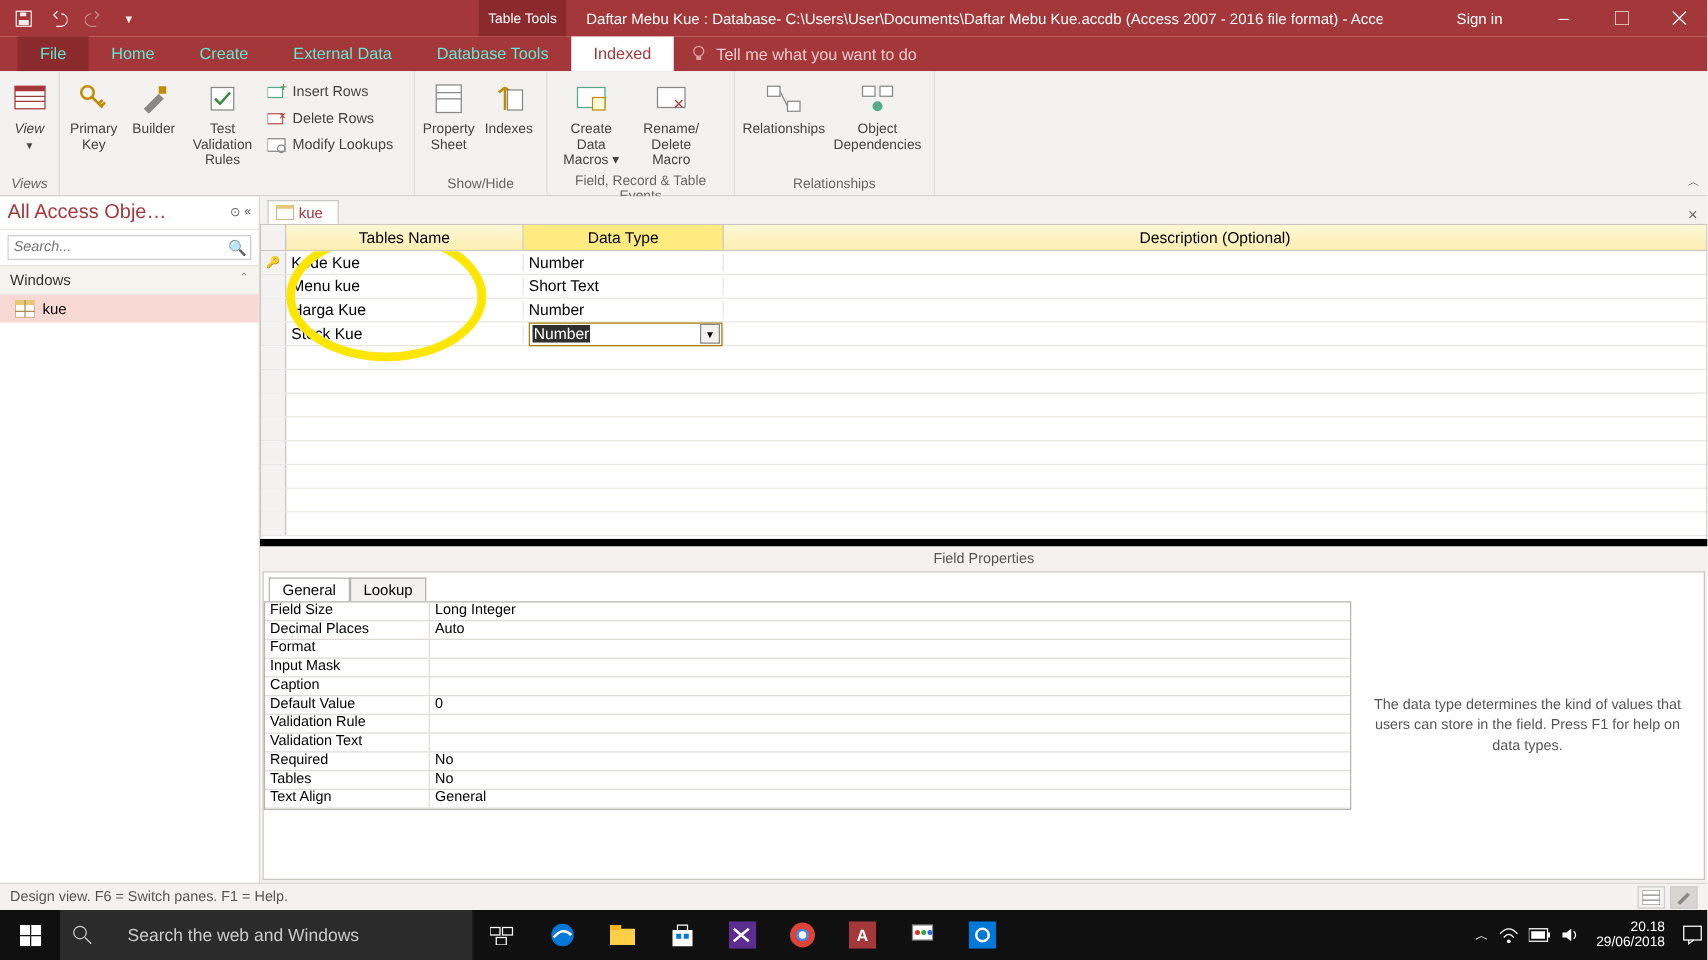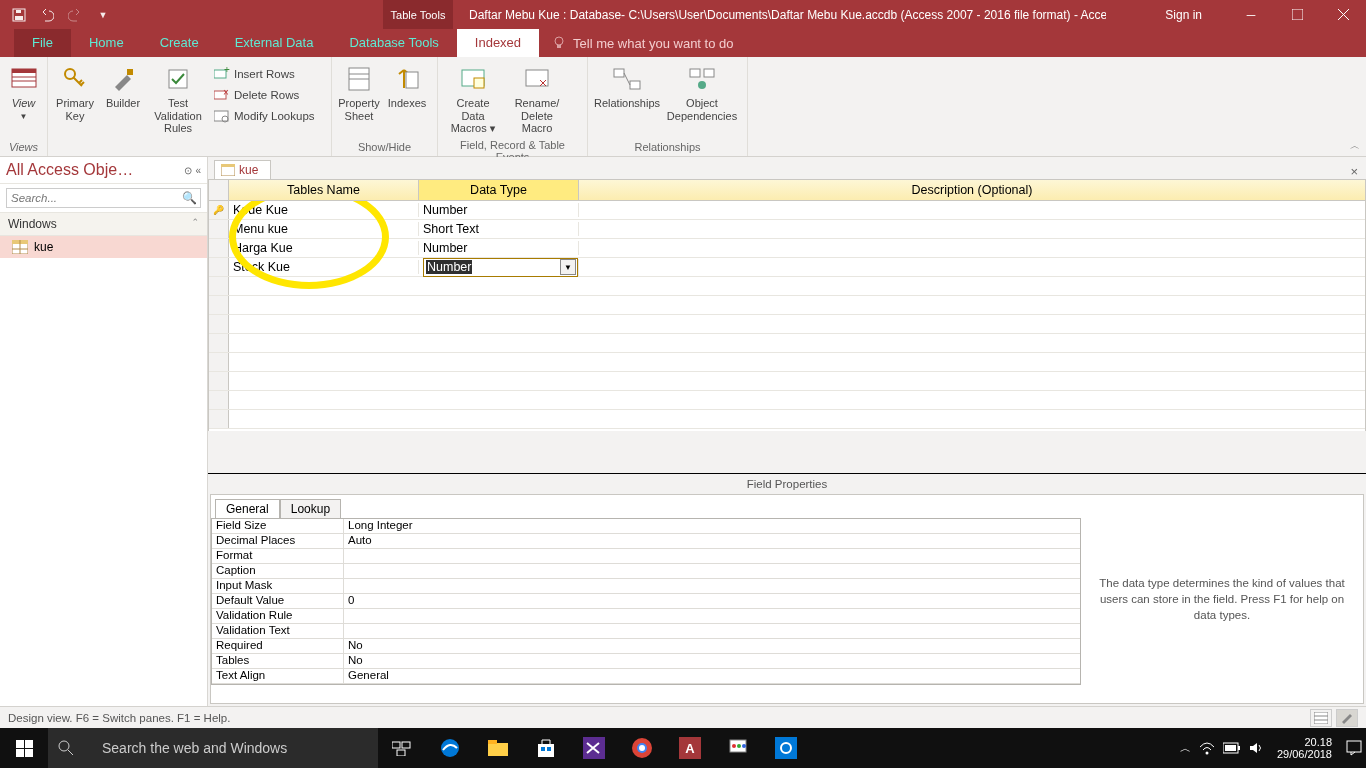--- a/index.html
+++ b/index.html
@@ -64,21 +64,21 @@
 .grow .dt { width:160px; border-right:1px solid #e8e6e0; padding-left:4px; position:relative; }
 .grow .desc { flex:1; padding-left:4px; }
 .dt-active { border:1px solid #a87b00; margin:-1px 0; height:19px; display:flex; align-items:center; }
 .dt-active .val { background:#2f2f2f; color:#fff; padding:0 1px; margin-left:2px; }
 .dt-active .drp { width:16px; height:16px; border:1px solid #888; margin-left:auto; margin-right:1px; display:flex; align-items:center; justify-content:center; font-size:8px; background:#f3f2f1; }
 
 
 .anno { position:absolute; border:7px solid #ffe600; border-radius:50%; pointer-events:none; }
 
 
-.fprops-title { text-align:center; font-size:11.5px; color:#555; padding:4px 0; background:#f3f2f1; border-top:1px solid #000000;margin-top:42px; }
+.fprops-title { text-align:center; font-size:11.5px; color:#555; padding:4px 0; background:#f3f2f1; border-top:6px solid #000000; }
 .fprops { flex:1; background:#fff; display:flex; border:1px solid #c9c7c2; margin:0 2px 2px; }
 .fprops-left { flex:0 0 870px; display:flex; flex-direction:column; }
 .ptabs { display:flex; padding:4px 4px 0; gap:0; }
 .ptab { border:1px solid #b6b4af; border-bottom:none; padding:2px 10px; font-size:12px; background:#fff; }
 .ptab.inactive { background:#f3f2f1; }
 .pgrid { border:1px solid #b6b4af; font-size:11.5px; }
 .prow { display:flex; height:15px; border-bottom:1px solid #dedcd7; }
 .prow .pk { width:132px; border-right:1px solid #dedcd7; padding-left:4px; }
 .prow .pv { flex:1; padding-left:4px; }
 .fprops-right { flex:1; display:flex; align-items:center; justify-content:center; padding:0 18px; font-size:11.5px; color:#555; text-align:center; line-height:1.4; }
@@ -452,25 +452,25 @@
             </div>
             <div class="prow">
               <div class="pk">Decimal Places</div>
               <div class="pv">Auto</div>
             </div>
             <div class="prow">
               <div class="pk">Format</div>
               <div class="pv"></div>
             </div>
             <div class="prow">
+              <div class="pk">Input Mask</div>
+              <div class="pv"></div>
+            </div>
+            <div class="prow">
               <div class="pk">Caption</div>
-              <div class="pv"></div>
-            </div>
-            <div class="prow">
-              <div class="pk">Input Mask</div>
               <div class="pv"></div>
             </div>
             <div class="prow">
               <div class="pk">Default Value</div>
               <div class="pv">0</div>
             </div>
             <div class="prow">
               <div class="pk">Validation Rule</div>
               <div class="pv"></div>
             </div>

